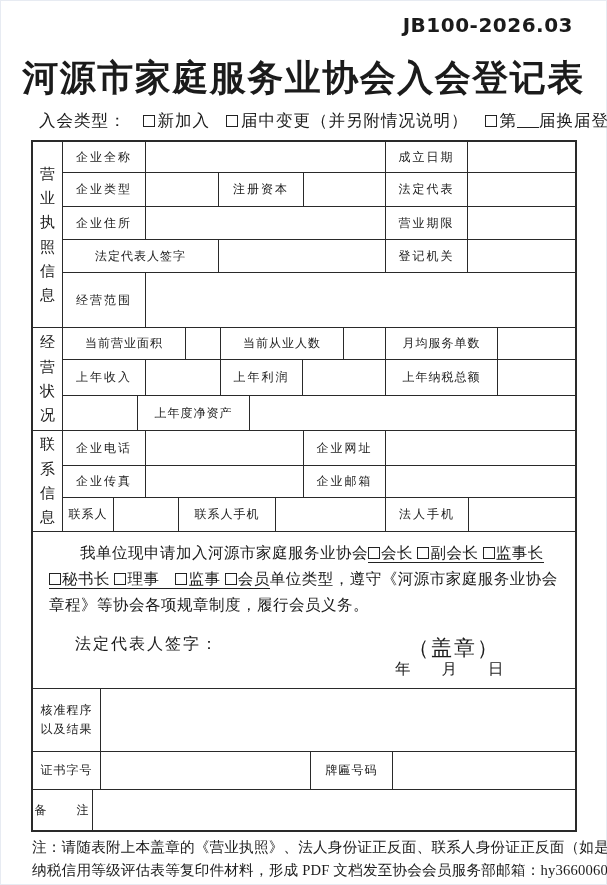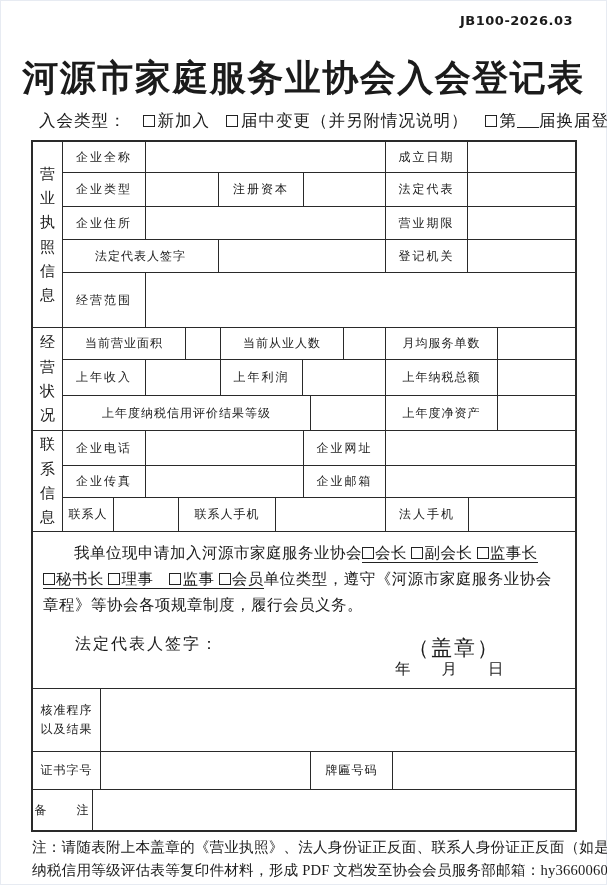--- a/index.html
+++ b/index.html
@@ -7,21 +7,21 @@
   .page {
     position:relative; width:607px; height:885px; margin:0 auto;
     background:#ffffff; color:#1b1b1b;
     font-family:"Liberation Serif", serif;
     outline:1px solid #e7ebf2; outline-offset:-1px;
     overflow:hidden;
   }
   .doc-code {
     position:absolute; top:13px; right:34px;
     font-family:"DejaVu Sans", sans-serif;
-    font-size:13px; font-weight:600; letter-spacing:.5px;
+    font-size:20px; font-weight:600; letter-spacing:.5px;
   }
   .title {
     position:absolute; top:54px; left:0; width:100%;
     text-align:center; font-size:36px; font-weight:700; letter-spacing:1.5px;
   }
   .membership {
     position:absolute; top:110px; left:39px; width:545px;
     font-size:16.5px; font-weight:500; letter-spacing:1px; white-space:nowrap;
   }
   .membership .opt { margin-left:16px;text-align:center; }
@@ -54,21 +54,21 @@
   .c {
     border-right:1.4px solid #2a2a2a;
     display:flex; align-items:center; overflow:hidden;
   }
   .c.last { border-right:none; flex:1; }
   .lab { justify-content:center; font-size:12px; letter-spacing:2px; font-weight:500; text-align:left; }
   .lab.tight { letter-spacing:1px; }
   .lab2 { flex-direction:column; justify-content:center; line-height:1.55; }
 
   
-  .decl { position:relative; flex:1; padding:8px 10px 0 10px; font-size:15.5px; }
+  .decl { position:relative; flex:1; padding:8px 10px 0 16px; font-size:15.5px; }
   .dline { line-height:26px; white-space:nowrap; letter-spacing:.5px; }
   .dline.indent { text-indent:31px; }
   .u { border-bottom:1.4px solid #222; padding-bottom:1px; }
   .cb2 {
     display:inline-block; width:12px; height:12px;
     border:1.5px solid #222; background:#fff;
     vertical-align:-1px; margin-right:1px;
   }
   .sig-label { position:absolute; left:42px; top:102px; letter-spacing:2px; font-size:16px; }
   .seal-label { position:absolute; left:375px; top:102px; letter-spacing:2px; font-size:21px; }
@@ -146,21 +146,20 @@
         </div>
         <div class="row" style="height:36px">
           <div class="c lab" style="width:83px">上年收入</div>
           <div class="c" style="width:75px"></div>
           <div class="c lab" style="width:82px">上年利润</div>
           <div class="c" style="width:83px"></div>
           <div class="c lab tight" style="width:112px">上年纳税总额</div>
           <div class="c last"></div>
         </div>
         <div class="row" style="height:34px">
-          <div class="c lab tight" style="width:248px">上年度纳税信用评价结果等级</div>
           <div class="c" style="width:75px"></div>
           <div class="c lab tight" style="width:112px">上年度净资产</div>
           <div class="c last"></div>
         </div>
       </div>
     </div>
 
     <div class="sec">
       <div class="side">
           <div class="vtext">联系信息</div>

